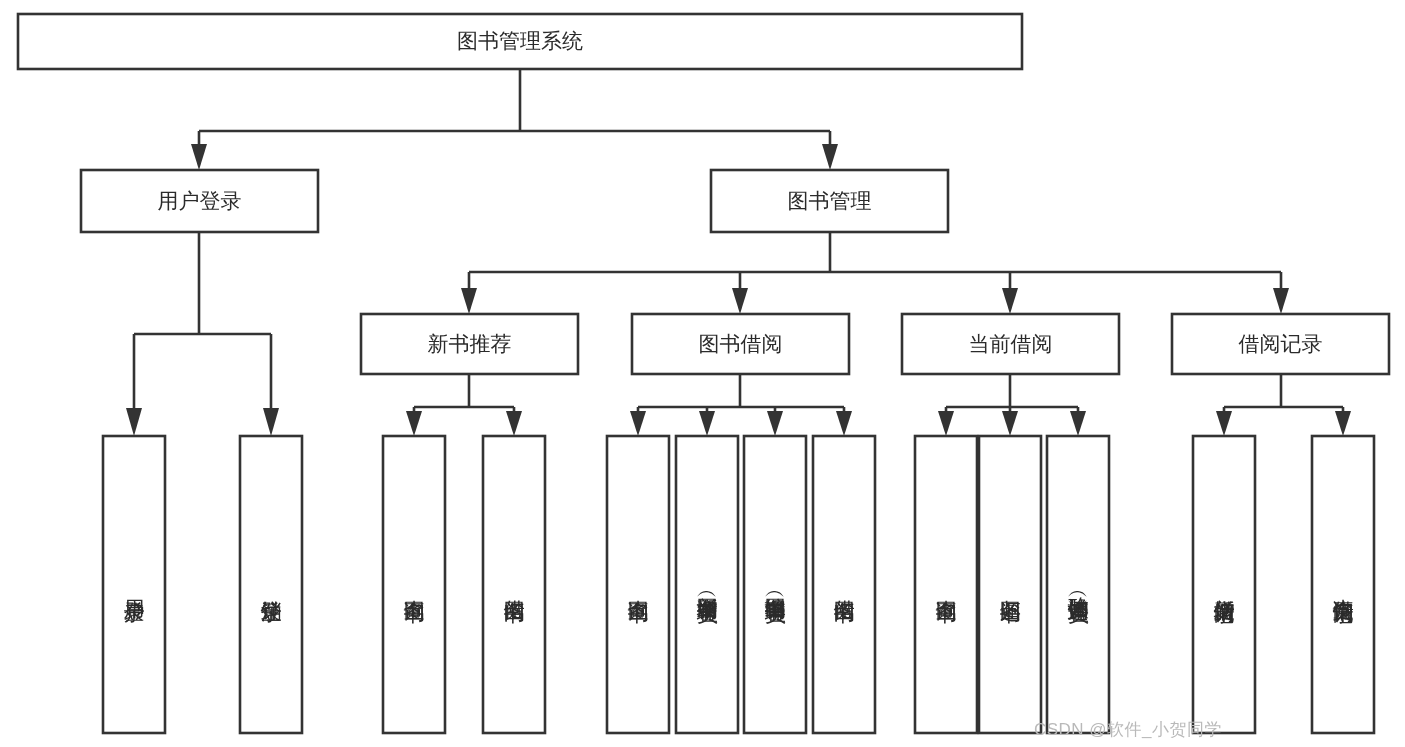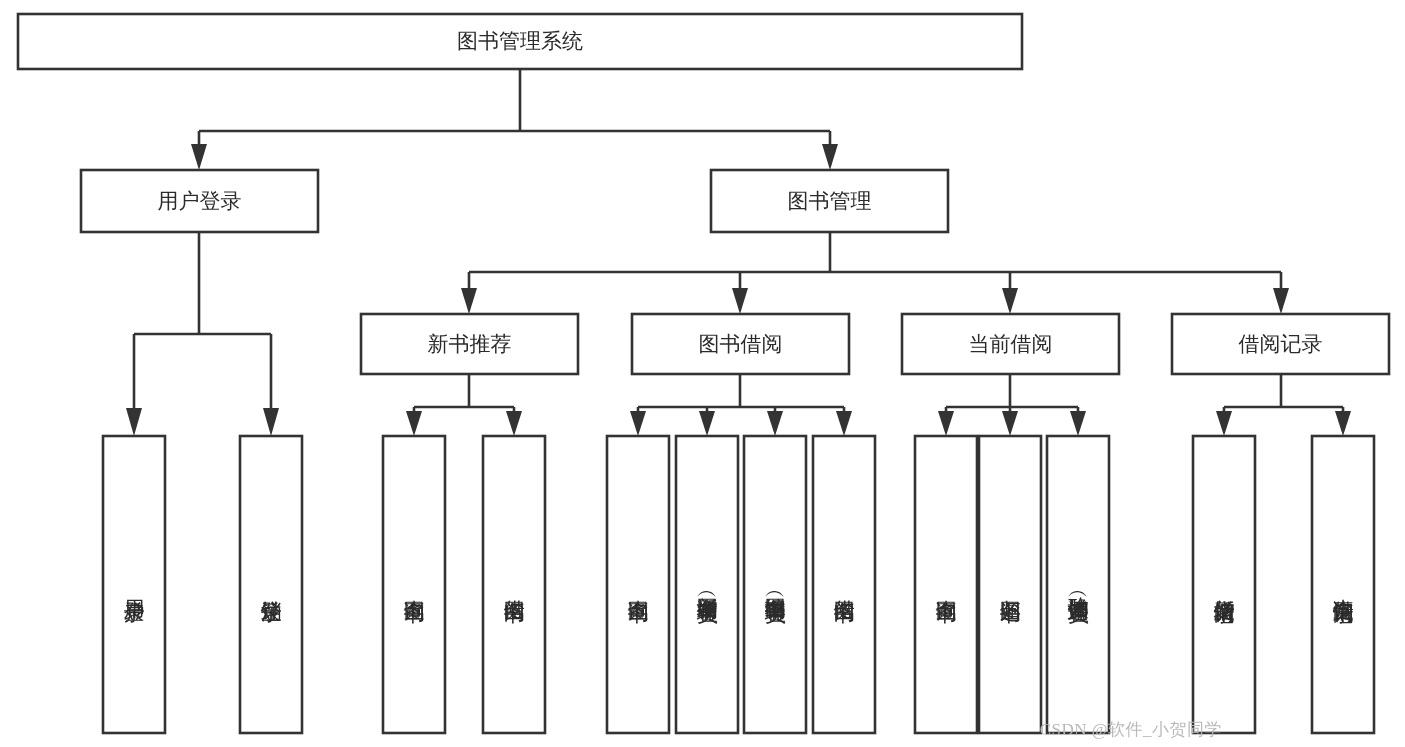--- a/index.html
+++ b/index.html
@@ -61,21 +61,21 @@
     display: flex;
     align-items: center;
     justify-content: center;
     white-space: nowrap;
     pointer-events: none;
   }
   .watermark {
     position: absolute;
     right: 14px;
     bottom: 6px;
-    font-family: Liberation Serif, serif;
+    font-family: Liberation Sans, sans-serif;
     font-size: 17px;
     color: #b9b9b9;
     white-space: nowrap;
     letter-spacing: 0.5px;
   }
 </style>
 </head>
 <body>
 
 <div id="diagram-root">

